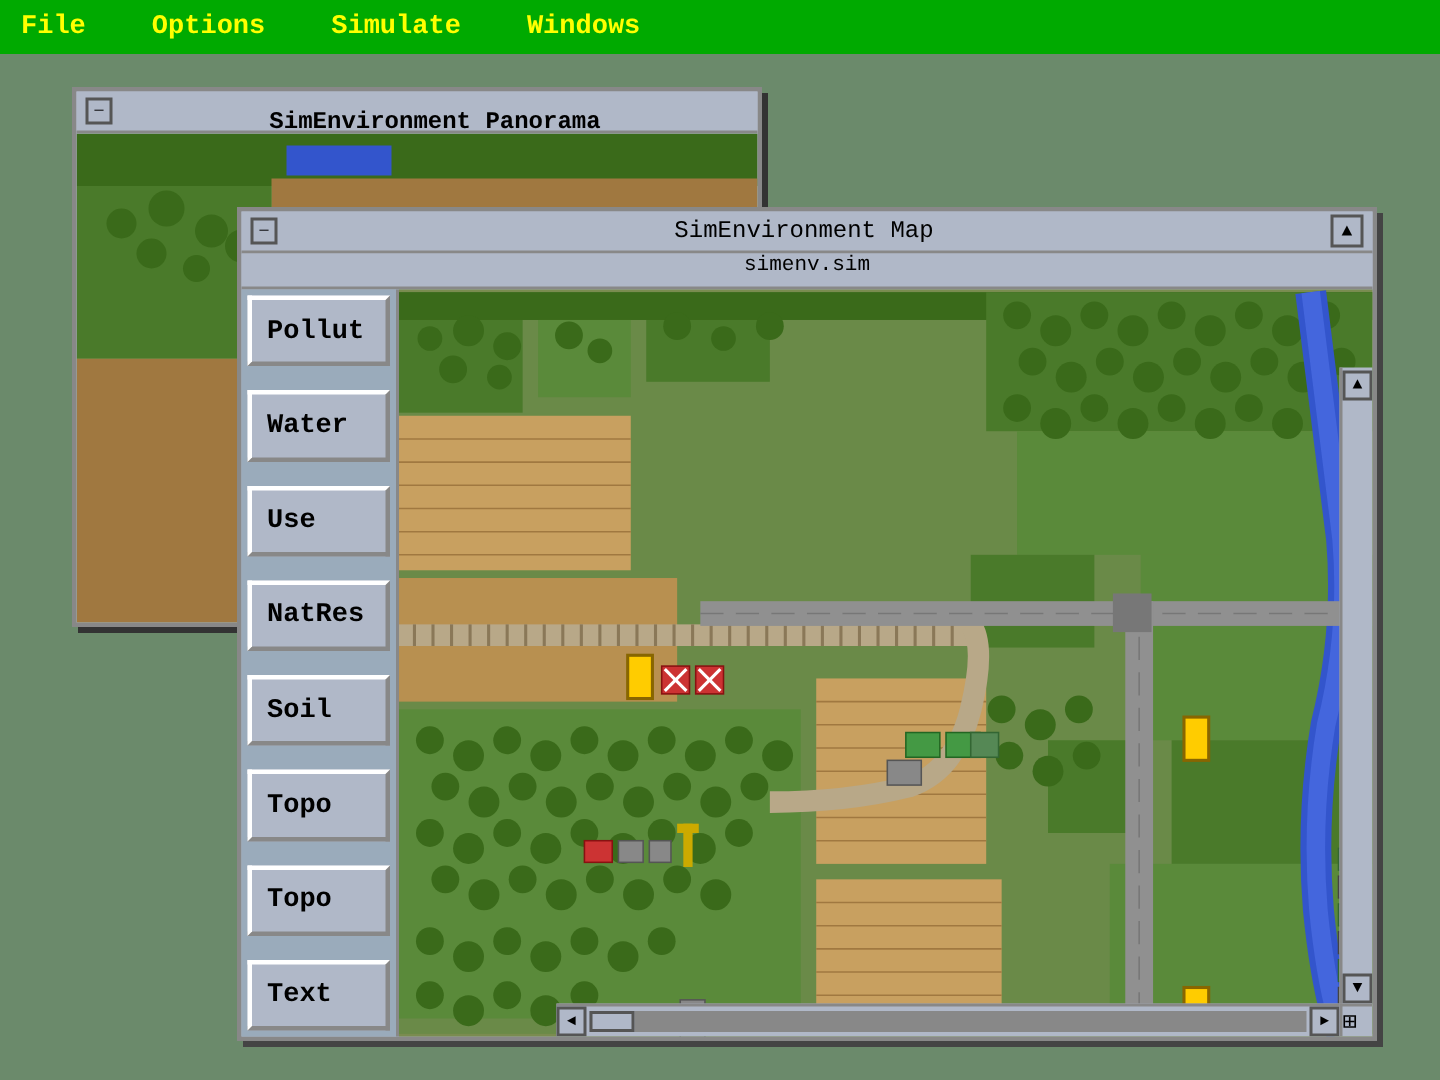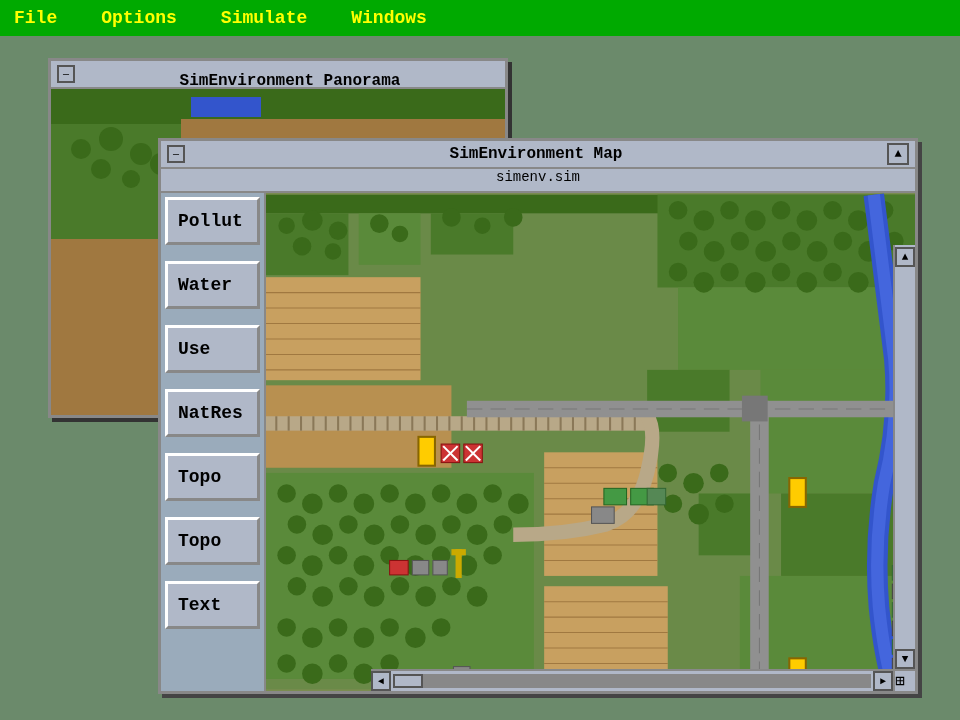--- a/index.html
+++ b/index.html
@@ -104,21 +104,21 @@
       background: #b0b8c8;
       height: 28px;
       display: flex;
       align-items: center;
       padding: 0 6px;
       border-bottom: 2px solid #888;
       gap: 6px;
     }
     #map-title {
       font-size: 16px;
-      font-weight: bold;
+      font-weight: normal;
       color: #000;
       flex: 1;
       text-align: center;
       font-family: 'Courier New', monospace;
     }
     #map-scrollup {
       width: 22px;
       height: 22px;
       background: #b0b8c8;
       border: 2px solid #555;
@@ -326,20 +326,21 @@
     <span id="map-subtitle">simenv.sim</span>
   </div>
 
   <div id="map-body">
 
     <div id="map-sidebar">
         <div class="map-btn">Pollut</div>
         <div class="map-btn">Water</div>
         <div class="map-btn">Use</div>
         <div class="map-btn">NatRes</div>
+        <div class="map-btn">Soil</div>
         <div class="map-btn">Topo</div>
         <div class="map-btn">Topo</div>
         <div class="map-btn">Text</div>
       </div>
 
     <div id="map-content">
       <svg id="map-svg" xmlns="http://www.w3.org/2000/svg" viewBox="0 0 630 480">
 
         <rect width="630" height="480" fill="#6a8a48"></rect>
 

